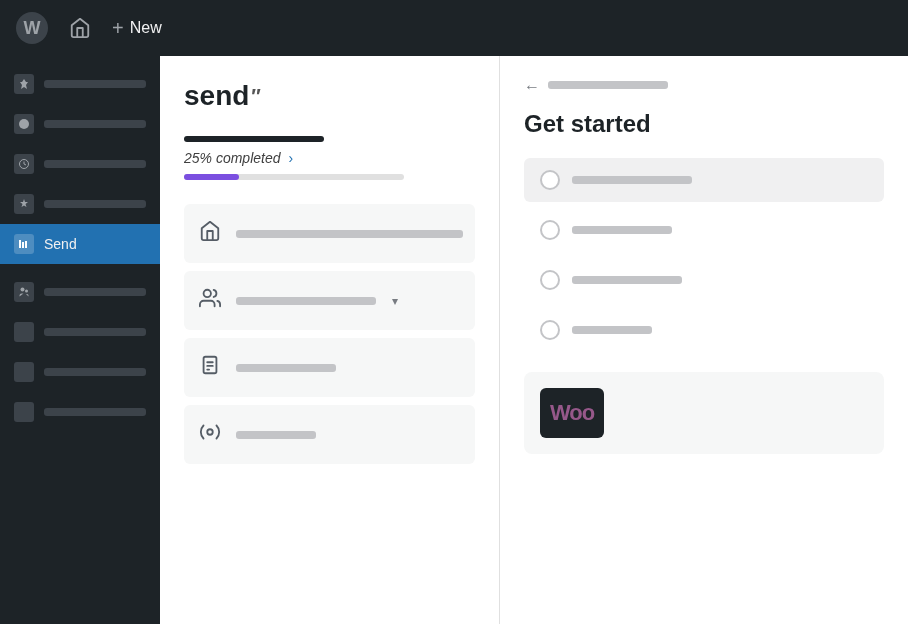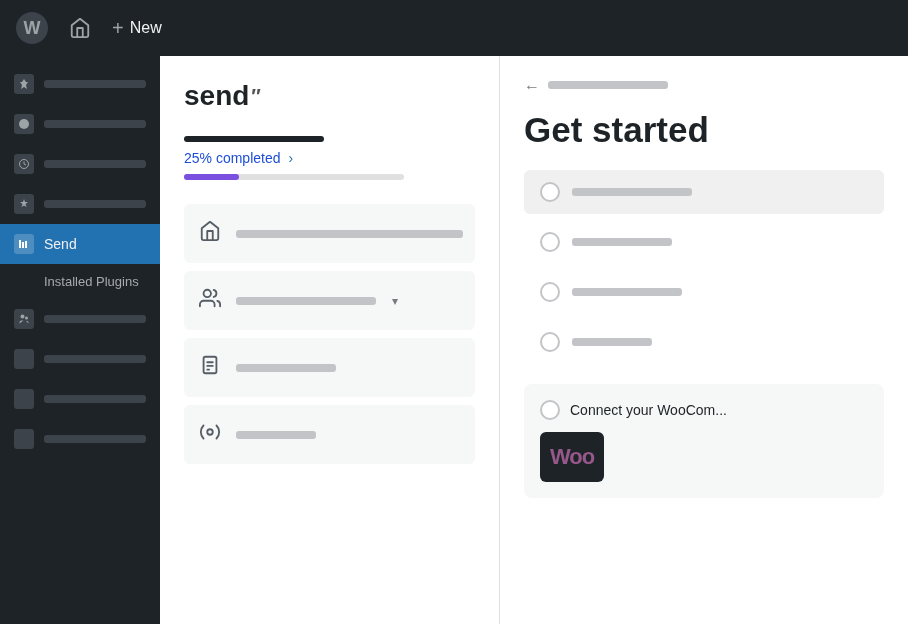--- a/index.html
+++ b/index.html
@@ -136,22 +136,23 @@
       margin-bottom: 8px;
       width: 140px;
     }
     .progress-row {
       display: flex;
       align-items: center;
       gap: 8px;
     }
     .progress-label {
       font-size: 14px;
-      color: #1d4ed8;
+      color: #404040;
       font-weight: 500;
+      font-style: italic;
     }
     .progress-chevron {
       color: #2271b1;
       font-size: 14px;
     }
     .progress-bar-container {
       margin-top: 8px;
       height: 6px;
       background: #e0e0e0;
       border-radius: 3px;
@@ -206,21 +207,21 @@
       margin-bottom: 16px;
     }
     .back-arrow { color: #787c82; font-size: 16px; }
     .back-bar {
       height: 8px;
       background: #c3c4c7;
       border-radius: 3px;
       width: 120px;
     }
     .get-started-title {
-      font-size: 35px;
+      font-size: 24px;
       font-weight: 700;
       color: #1d2327;
       margin-bottom: 20px;
     }
 
     
     .radio-list {
       margin-bottom: 20px;
     }
     .radio-item {
@@ -349,21 +350,20 @@
         <svg width="12" height="12" viewBox="0 0 24 24" fill="white">
             <rect x="2" y="4" width="4" height="16"></rect>
             <rect x="8" y="8" width="4" height="12"></rect>
             <rect x="14" y="6" width="4" height="14"></rect>
           </svg>
       </div>
       <span class="sidebar-item-label">Send</span>
     </div>
 
     <div class="sidebar-submenu">
-      <div class="sidebar-submenu-item">Installed Plugins</div>
     </div>
 
     <div class="sidebar-item">
       <div class="sidebar-icon" style="display:flex;align-items:center;justify-content:center;">
         <svg width="12" height="12" viewBox="0 0 24 24" fill="#9ea3a8">
             <circle cx="9" cy="7" r="4"></circle>
             <path d="M3 21v-2a4 4 0 0 1 4-4h4"></path>
             <circle cx="17" cy="10" r="3"></circle>
             <path d="M21 21v-2a3 3 0 0 0-3-3h-2"></path>
           </svg>
@@ -473,24 +473,20 @@
           <div class="radio-circle"></div>
           <div class="radio-text-bar" style="max-width:110px;"></div>
         </div>
         <div class="radio-item">
           <div class="radio-circle"></div>
           <div class="radio-text-bar short"></div>
         </div>
       </div>
 
       <div class="woo-section">
-        <div class="woo-connect-row">
-          <div class="woo-radio-circle"></div>
-          <span class="woo-connect-text">Connect your WooCom...</span>
-        </div>
         <div class="woo-logo">
           <span>Woo</span>
         </div>
       </div>
     </div>
 
   </div>
 </div>
 
 </body></html>

